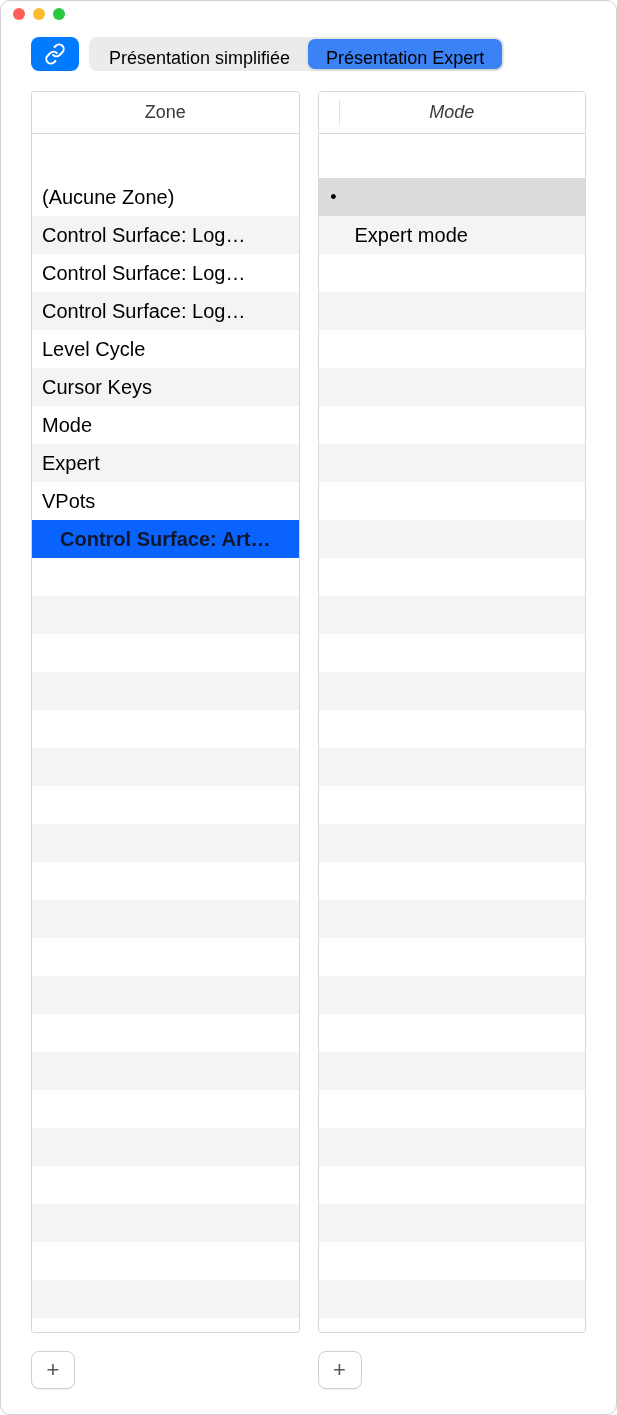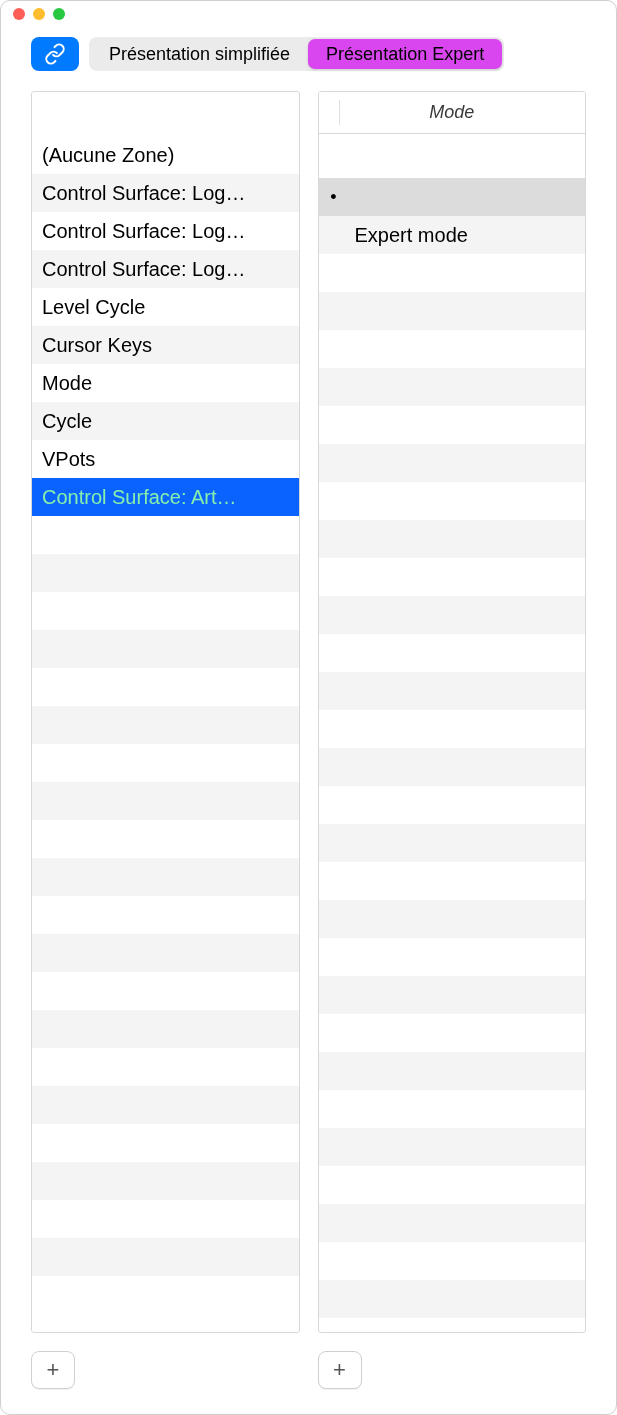--- a/index.html
+++ b/index.html
@@ -67,25 +67,25 @@
     }
     .segment {
       border: none;
       background: transparent;
       padding: 0 18px;
       font-size: 18px;
       color: #000;
       cursor: pointer;
       border-radius: 7px;
       display: flex;
-      align-items: center;
+      align-items: flex-end;
       font-family: inherit;
     }
     .segment.active {
-      background: #d946ef;
+      background: #3b82f6;
       box-shadow: 0 1px 3px rgba(0,0,0,0.15);
     }
     .content {
       flex: 1;
       display: flex;
       gap: 18px;
       padding: 0 30px 10px 30px;
       min-height: 0;
     }
     .panel {
@@ -141,22 +141,23 @@
       color: #000;
       white-space: nowrap;
       overflow: hidden;
       text-overflow: ellipsis;
       cursor: default;
     }
     .row.striped-odd { background: #ffffff; }
     .row.striped-even { background: #f4f4f4; }
     .row.selected {
       background: #0a63ff !important;
-      color: #86efac;
-      font-weight: 400;
+      color: #0f172a;
+      font-weight: 700;
+      text-align: center;
     }
     .row.indicator-selected {
       background: #dcdcdc !important;
     }
     .mode-row {
       padding-left: 0;
     }
     .mode-indicator-col {
       width: 30px;
       display: flex;
@@ -228,20 +229,23 @@
       <button class="segment active">
         <span>Présentation Expert</span>
       </button>
     </div>
   </div>
 
   <div class="content">
 
     <div class="panel">
       <div class="list-box">
+        <div class="list-header">
+          <span>Zone</span>
+        </div>
         <div class="list-scroll" id="zone-list">
             <div class="row striped-odd">
               <span class="row-text">(Aucune Zone)</span>
             </div>
             <div class="row striped-even">
               <span class="row-text">Control Surface: Log…</span>
             </div>
             <div class="row striped-odd">
               <span class="row-text">Control Surface: Log…</span>
             </div>
@@ -251,21 +255,21 @@
             <div class="row striped-odd">
               <span class="row-text">Level Cycle</span>
             </div>
             <div class="row striped-even">
               <span class="row-text">Cursor Keys</span>
             </div>
             <div class="row striped-odd">
               <span class="row-text">Mode</span>
             </div>
             <div class="row striped-even">
-              <span class="row-text">Cycle</span>
+              <span class="row-text">Expert</span>
             </div>
             <div class="row striped-odd">
               <span class="row-text">VPots</span>
             </div>
             <div class="row striped-even selected">
               <span class="row-text">Control Surface: Art…</span>
             </div>
             <div class="row striped-odd"></div>
             <div class="row striped-even"></div>
             <div class="row striped-odd"></div>

